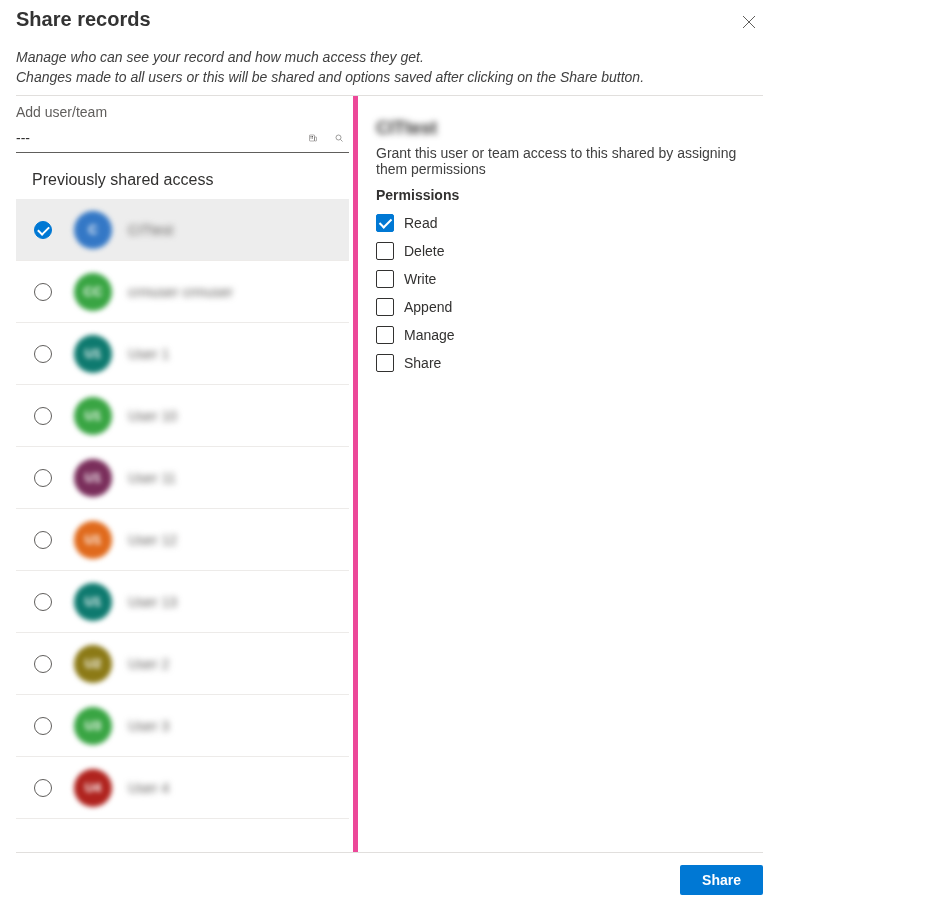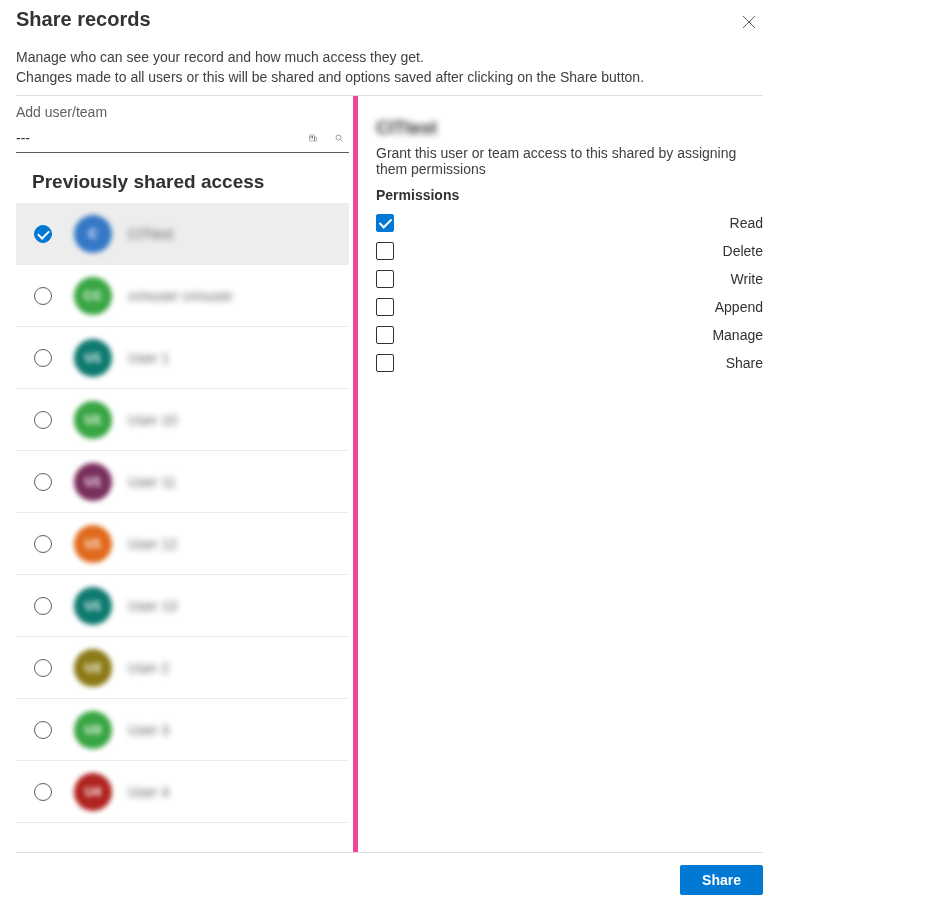--- a/index.html
+++ b/index.html
@@ -35,20 +35,21 @@
     display: flex; align-items: center; justify-content: center;
     cursor: pointer;
     color: #605e5c;
     background: none; border: none;
     font-size: 14px;
   }
   .desc {
     margin-top: 12px;
     color: #404040;
     line-height: 1.4;
+    font-style: italic;
   }
   .hr {
     border: none;
     border-top: 1px solid #e1dfdd;
     margin: 8px 0 0 0;
   }
   .body {
     display: flex;
     flex: 1;
     min-height: 0;
@@ -87,22 +88,22 @@
     gap: 6px;
   }
   .icon-btn {
     width: 20px; height: 20px;
     display: flex; align-items: center; justify-content: center;
     cursor: pointer;
     color: #605e5c;
     background: none; border: none;
   }
   .section-heading {
-    font-weight: 700;
-    font-size: 19px;
+    font-weight: 400;
+    font-size: 16px;
     padding: 18px 0 10px 16px;
   }
   .user-list {
     flex: 1;
     overflow-y: auto;
     position: relative;
     margin-right: 4px;
   }
   .user-list::-webkit-scrollbar { width: 6px; }
   .user-list::-webkit-scrollbar-thumb { background: #c8c6c4; border-radius: 3px; }
@@ -176,21 +177,20 @@
   .perm-list {
     display: flex;
     flex-direction: column;
     gap: 10px;
   }
   .perm-item {
     display: flex;
     align-items: center;
     gap: 10px;
     cursor: pointer;
-    justify-content: space-between;
   }
   .chk {
     width: 18px; height: 18px;
     border: 1px solid #323130;
     border-radius: 2px;
     position: relative;
     background: #fff;
     flex-shrink: 0;
   }
   .chk.checked {

